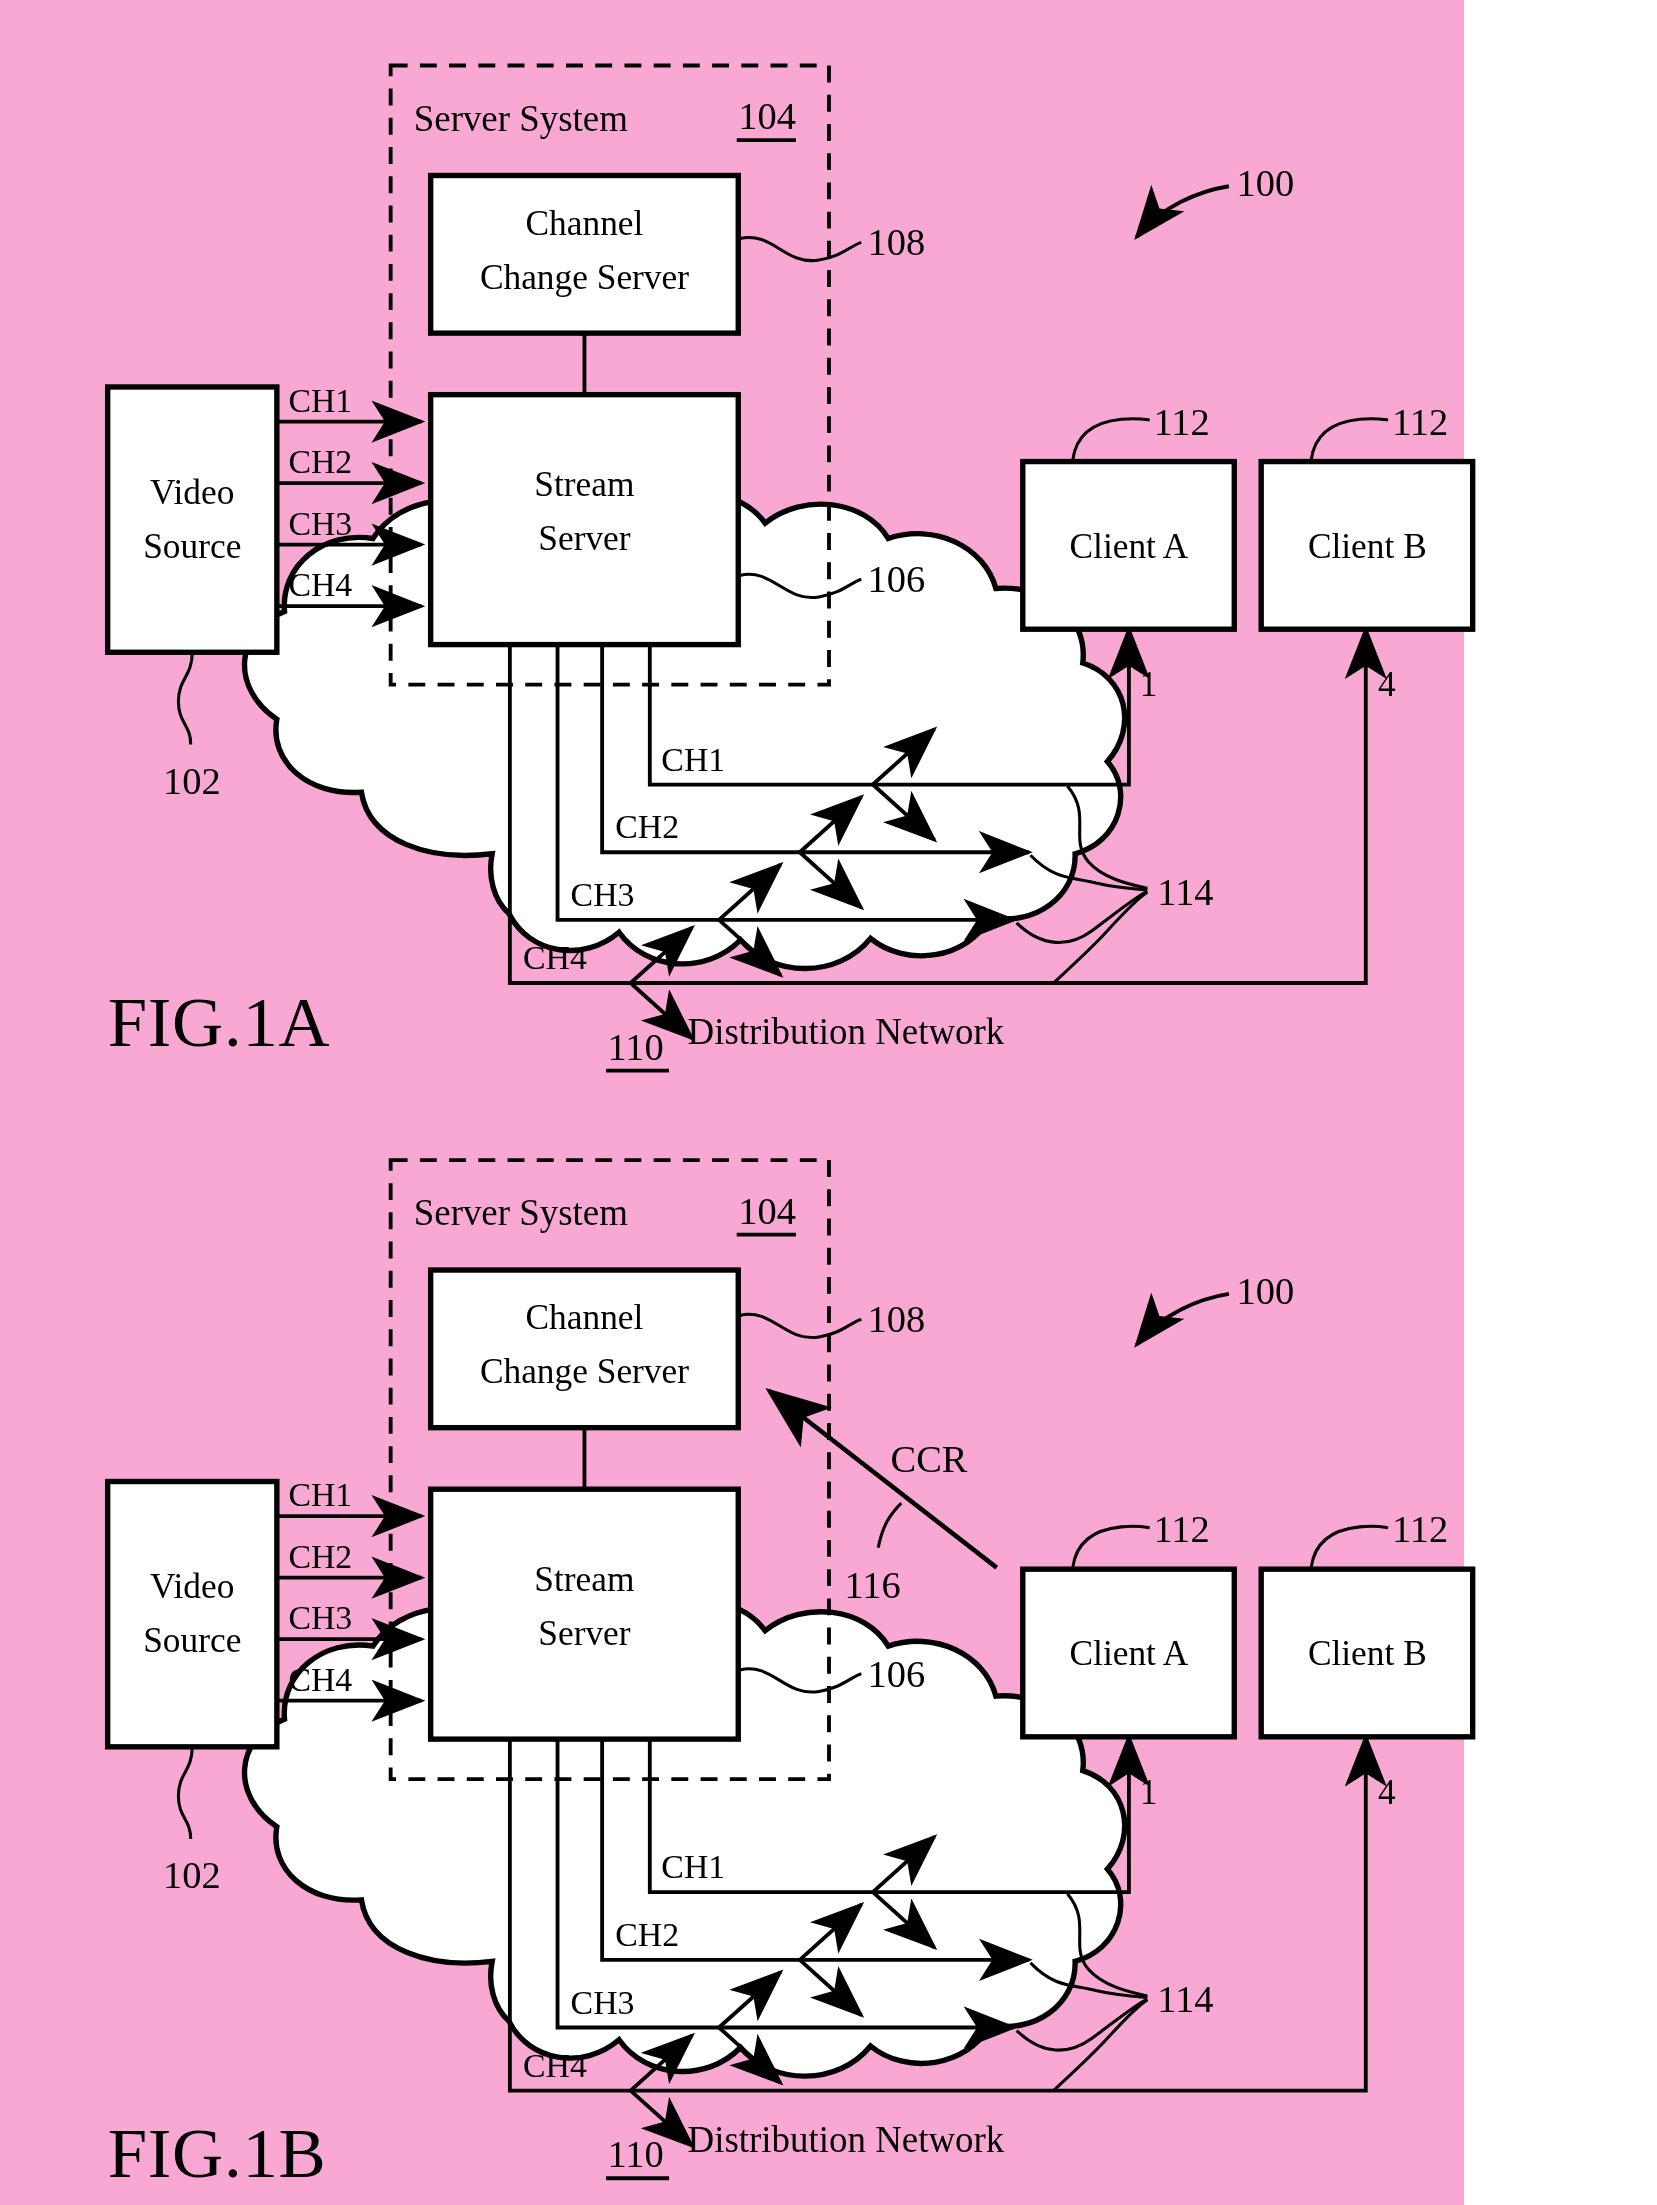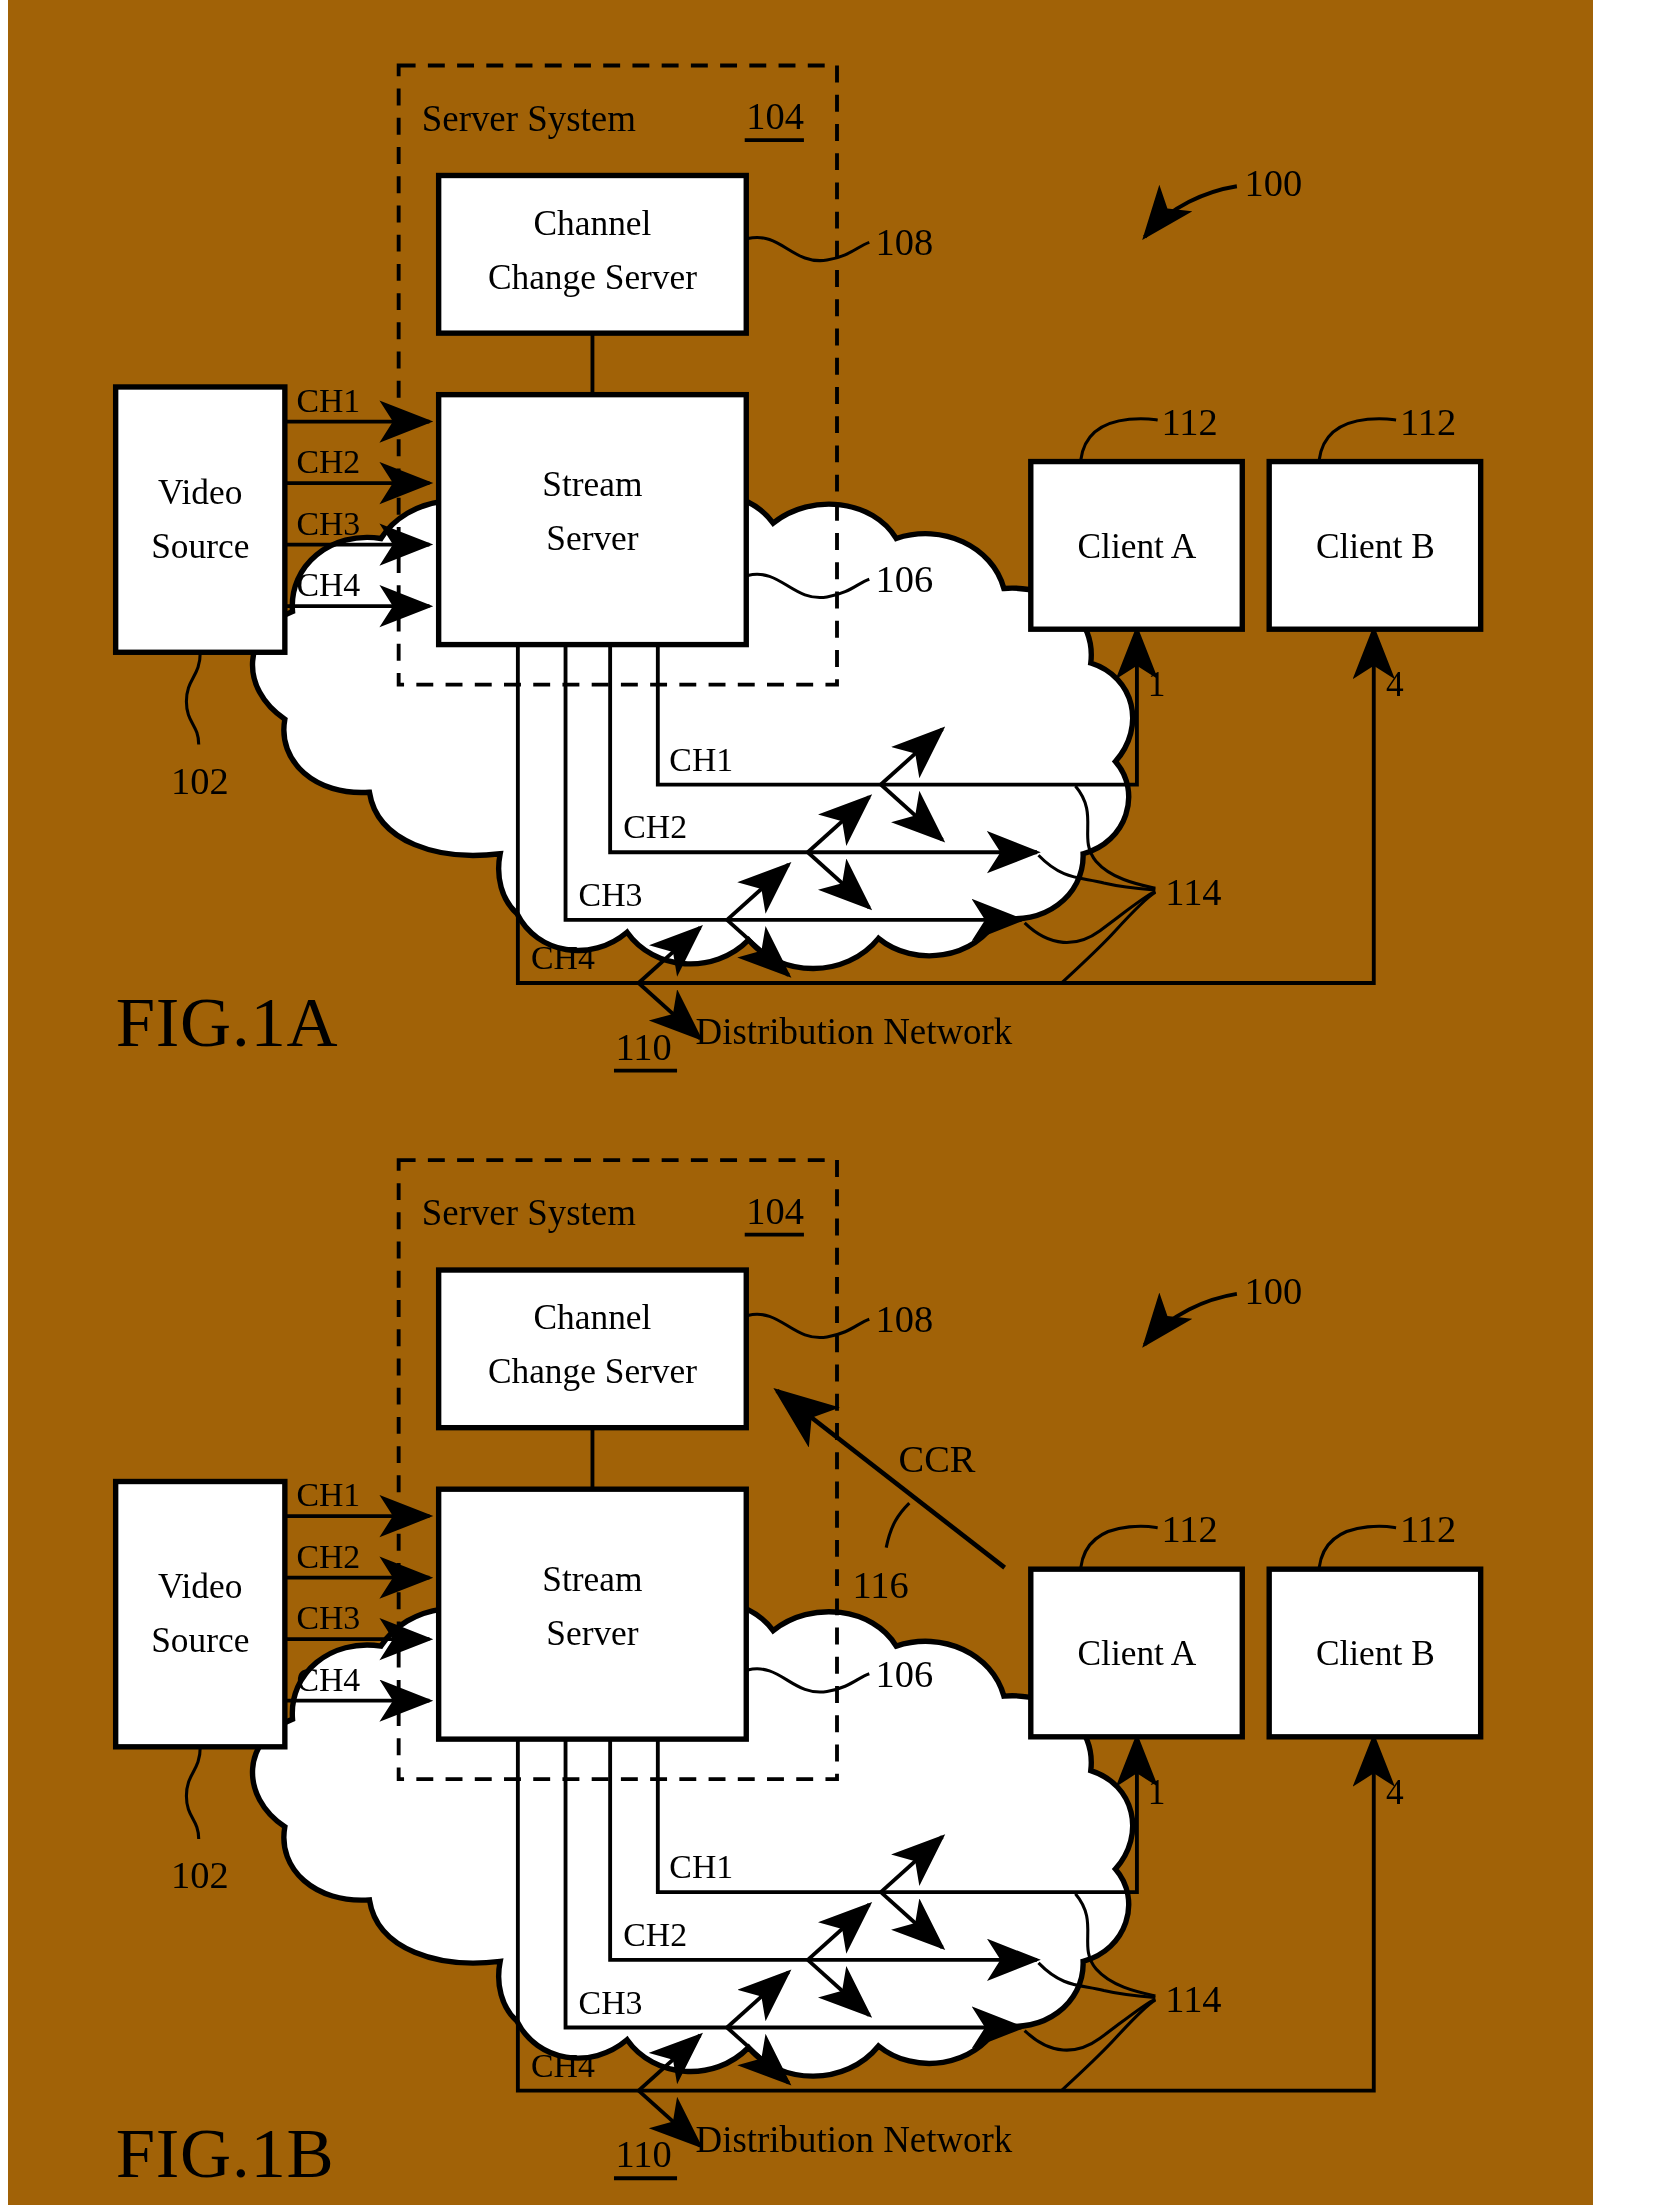--- a/index.html
+++ b/index.html
@@ -10,24 +10,23 @@
   }
   body {
     width: 1658px;
     height: 2205px;
     font-family: "Liberation Serif", "DejaVu Serif", serif;
     color: #000000;
     overflow: hidden;
   }
   #sheet {
     position: relative;
-    width: 1585px;
+    width: 1464px;
     height: 2205px;
-    background: #a16207;
-    margin-left: 8px;
+    background: #f9a8d4;
   }
   svg.fig {
     position: absolute;
     left: 0;
     display: block;
   }
   #figA { top: 0; }
   #figB { top: 1100px; }
 
   

